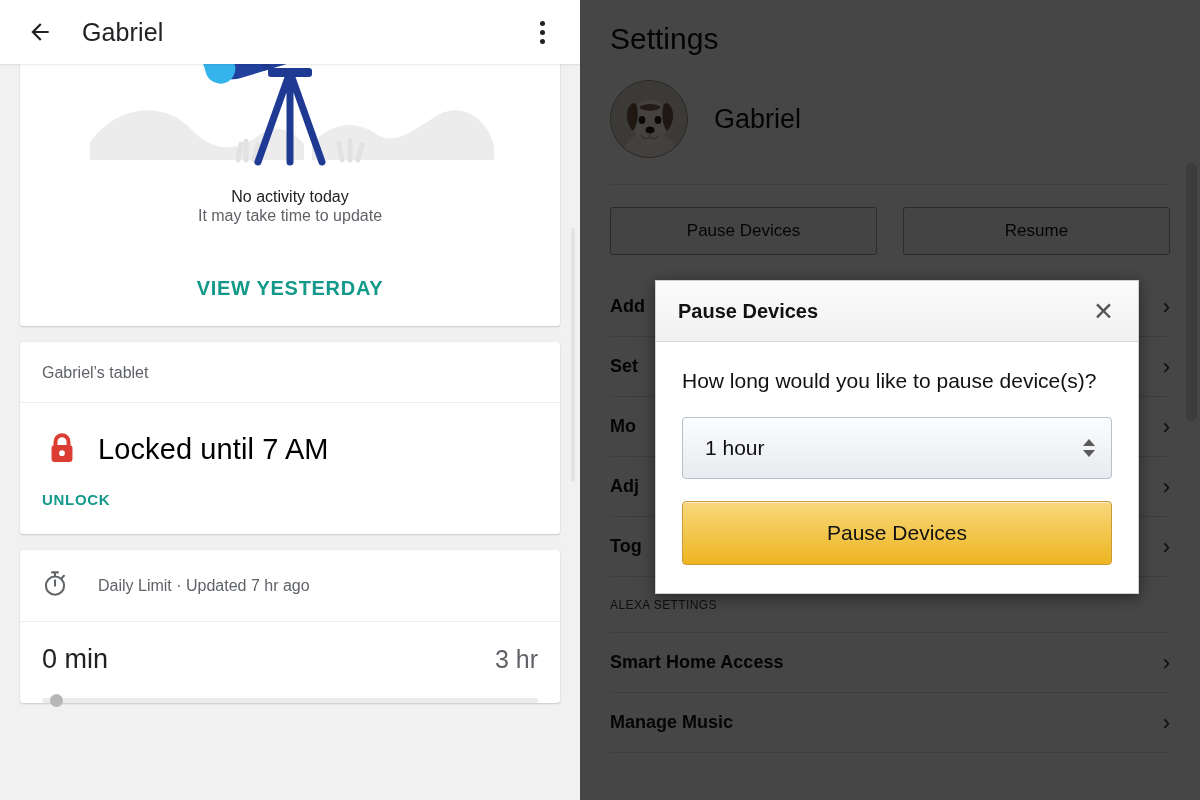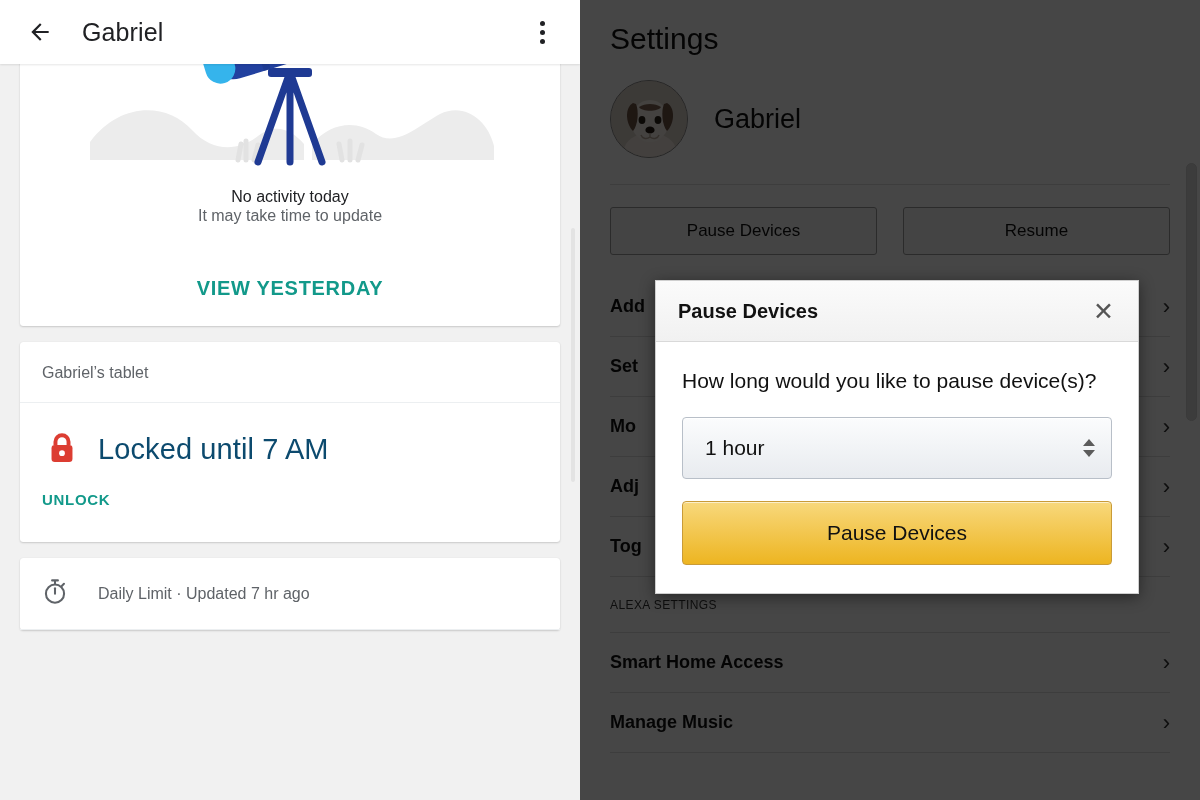--- a/index.html
+++ b/index.html
@@ -58,24 +58,24 @@
   }
 
   
   .device-card {}
   .device-name {
     font-size: 16px; color:#5f6368; padding: 22px 22px 20px 22px;
     border-bottom: 1px solid #eceff1;
   }
   .lock-row { display:flex; align-items:center; padding: 26px 22px 0 22px; }
   .lock-icon { width: 40px; height: 40px; display:flex; align-items:center; justify-content:center; }
-  .lock-text { font-size: 29px; color:#0c4a6e; font-weight:400; margin-left: 16px; letter-spacing:.1px; }
+  .lock-text { font-size: 29px; color:#000000; font-weight:400; margin-left: 16px; letter-spacing:.1px; }
   .unlock {
     font-size: 15px; font-weight:700; letter-spacing:.7px; color:#12998a;
-    padding: 22px 22px 34px 22px; cursor:pointer; display:inline-block;
+    padding: 22px 22px 26px 22px; cursor:pointer; display:inline-block;
   }
 
   
   .limit-card { margin-bottom: 0; }
   .limit-head { display:flex; align-items:center; padding: 20px 22px; border-bottom:1px solid #eceff1; }
   .limit-head-text { font-size:16px; color:#5f6368; margin-left:30px; }
   .limit-body { padding: 22px 22px 0 22px; }
   .limit-values { display:flex; justify-content:space-between; align-items:baseline; }
   .limit-used { font-size:27px; color:#202124; }
   .limit-total { font-size:25px; color:#5f6368; }
@@ -241,20 +241,30 @@
           <span>
             <svg width="26" height="27" viewBox="0 0 24 25">
               <circle cx="12" cy="14.5" r="8.4" fill="none" stroke="#5f6368" stroke-width="1.9"></circle>
               <path d="M12 9.6 v5" stroke="#5f6368" stroke-width="1.9" stroke-linecap="round"></path>
               <path d="M9.3 2.2 h5.4" stroke="#5f6368" stroke-width="1.9" stroke-linecap="round"></path>
               <path d="M12 2.4 v3.6" stroke="#5f6368" stroke-width="1.9"></path>
               <path d="M18.3 7.4 l2 -2" stroke="#5f6368" stroke-width="1.9" stroke-linecap="round"></path>
             </svg>
           </span>
           <span class="limit-head-text">Daily Limit · Updated 7 hr ago</span>
+        </div>
+        <div class="limit-body">
+          <div class="limit-values">
+            <span class="limit-used">0 min</span>
+            <span class="limit-total">3 hr</span>
+          </div>
+          <div class="limit-bar">
+            <div class="limit-track"></div>
+            <div class="limit-thumb"></div>
+          </div>
         </div>
       </div>
 
     </div>
 
     <div class="lp-scrollbar"></div>
   </div>
 
   <div class="right-panel">
     <div class="rp-inner">

